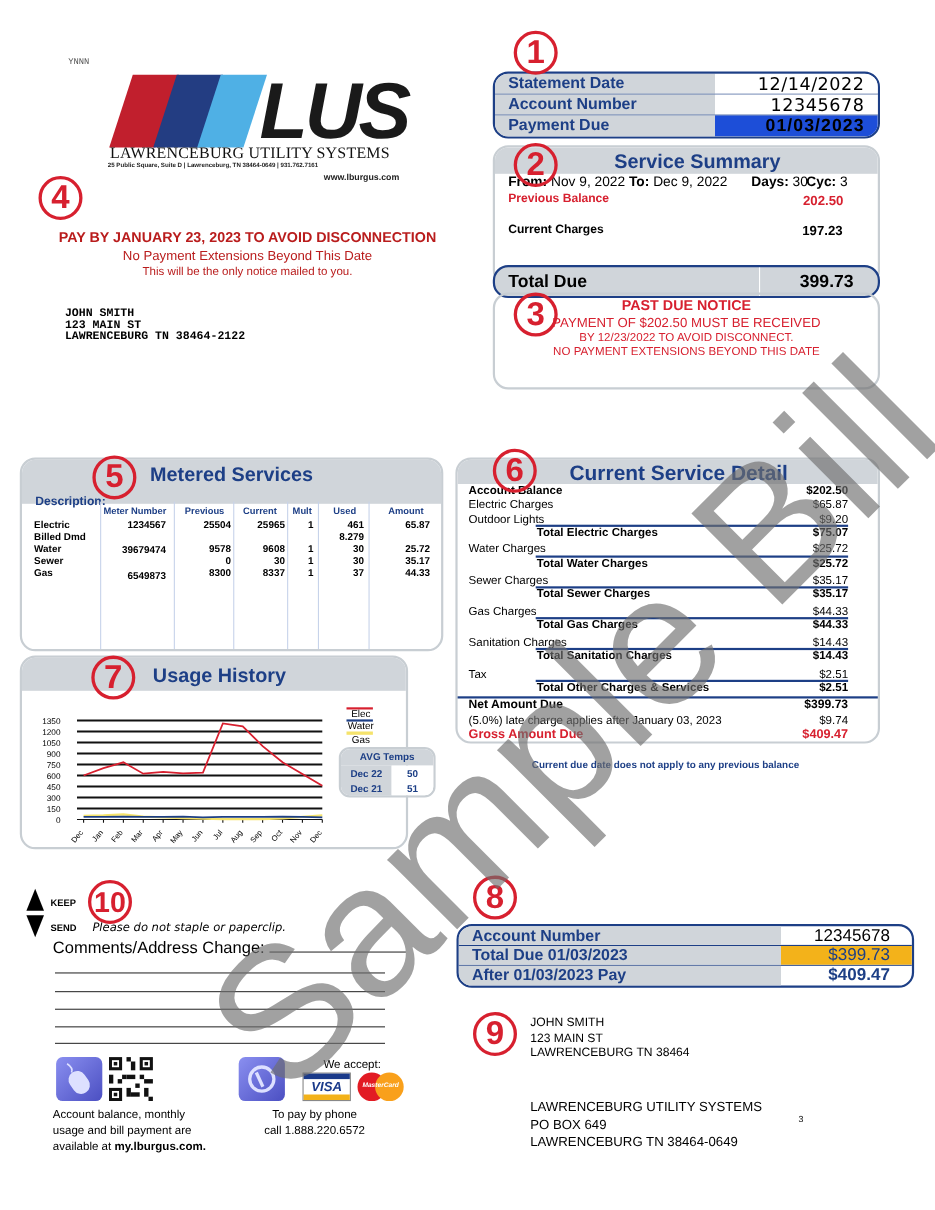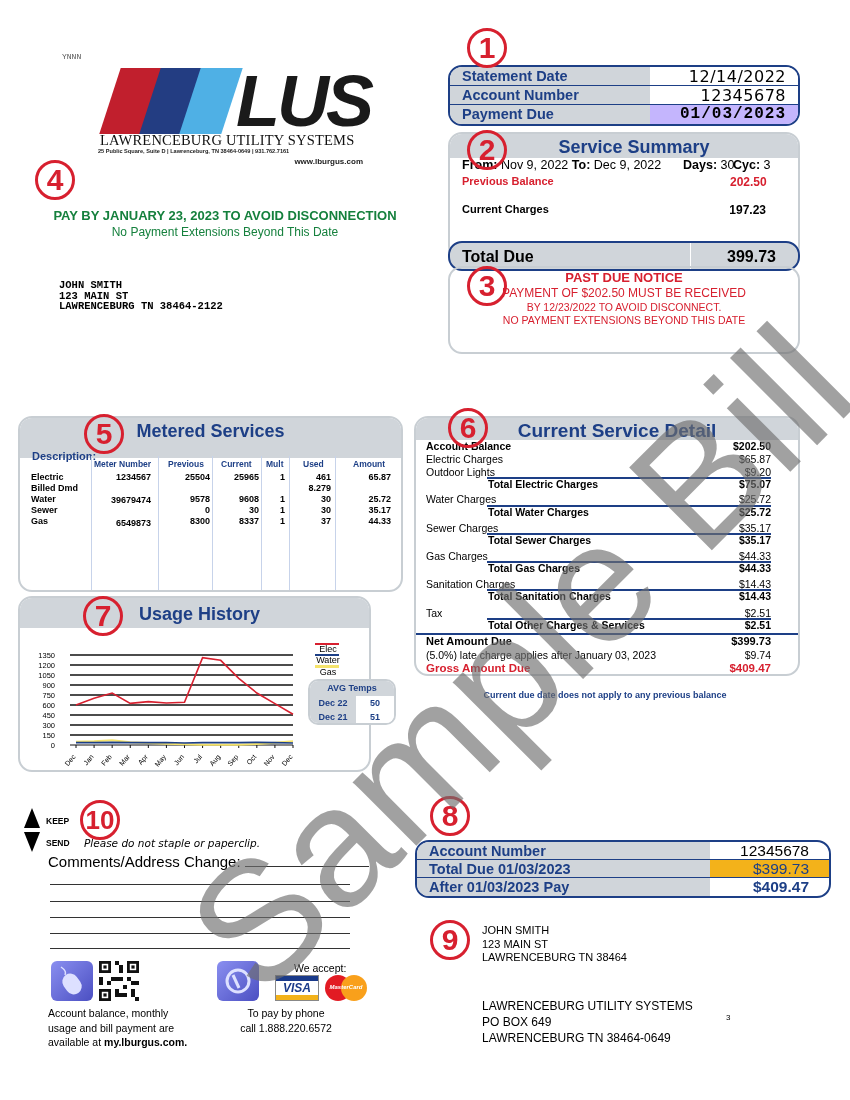--- a/index.html
+++ b/index.html
@@ -18,39 +18,39 @@
   .logo-name { position: absolute; left: 2px; top: 64px; font-family: "Liberation Serif", serif; font-size: 14.5px; letter-spacing: 0.2px; color: #111; white-space: nowrap; }
   .logo-addr { position: absolute; left: 0; top: 80px; font-size: 5.6px; font-weight: bold; white-space: nowrap; color: #222; }
   .logo-web { position: absolute; right: 0; top: 89px; font-size: 8px; font-weight: bold; color: #222; }
 
   
   .box1 { left: 448px; top: 65px; width: 352px; height: 61px; border: 2px solid #1d3f86; border-radius: 14px; overflow: hidden; }
   .box1 .row { height: 19px; display: flex; border-bottom: 1.5px solid #1d3f86; }
   .box1 .row:last-child { border-bottom: none; }
   .box1 .lbl { width: 200px; background: #d0d5da; color: #1d3f86; font-weight: bold; font-size: 14.5px; padding-left: 12px; line-height: 19px; }
   .box1 .val { flex: 1; text-align: right; padding-right: 12px; font-size: 16px; line-height: 19px; background: #fff; font-family: "DejaVu Sans", sans-serif; letter-spacing: 0.5px; }
-  .box1 .val.hl { background: #c4b5fd; font-weight: bold; font-family: Liberation Mono, monospace; font-size: 16px; letter-spacing: 1px; }
+  .box1 .val.hl { background: #1d4ed8; font-weight: bold; font-family: Liberation Sans, sans-serif; font-size: 16px; letter-spacing: 1px; }
 
   
   .box2 { left: 448px; top: 132px; width: 352px; height: 128px; border: 2px solid #c8ced3; border-radius: 14px; overflow: hidden; }
   .box2-head { height: 24px; background: #d0d5da; text-align: center; font-size: 18px; font-weight: bold; color: #1d3f86; line-height: 26px; padding-left: 20px; }
   .ss-line { position: absolute; font-size: 12.5px; }
   .ss-total { left: 448px; top: 241px; width: 352px; height: 30px; border: 2px solid #1d3f86; border-radius: 14px; background: #d0d5da; display: flex; overflow: hidden; }
   .ss-total .lbl { flex: 1; font-weight: bold; font-size: 16px; padding-left: 12px; line-height: 27px; }
   .ss-total .val { width: 108px; border-left: 1px solid #fff; font-weight: bold; font-size: 16px; text-align: right; padding-right: 22px; line-height: 27px; }
 
   
   .box3 { left: 448px; top: 266px; width: 352px; height: 88px; border: 2px solid #c8ced3; border-radius: 14px; overflow: hidden; text-align: center; }
   .box3-head { height: 24px; background: #d0d5da; font-size: 19px; font-weight: bold; color: #1d3f86; line-height: 27px; padding-left: 20px; }
   .box3 .l1 { font-weight: bold; color: #d7202f; font-size: 13px; margin-top: 2px; }
   .box3 .l2 { color: #d7202f; font-size: 12px; margin-top: 1px; }
   .box3 .l3 { color: #d7202f; font-size: 10.5px; margin-top: 1px; }
 
   
-  .notice { left: 20px; top: 208px; width: 410px; text-align: center; color: #15803d; }
+  .notice { left: 20px; top: 208px; width: 410px; text-align: center; color: #b91c1c; }
   .notice .n1 { font-weight: bold; font-size: 13px; }
   .notice .n2 { font-size: 12px; margin-top: 2px; }
   .notice .n3 { font-size: 10.5px; margin-top: 2px; }
   .addr-mono { left: 59px; top: 280px; font-family: "Liberation Mono", monospace; font-weight: bold; font-size: 10.5px; line-height: 10.5px; white-space: pre; }
 
   
   .panel { border: 2px solid #c8ced3; border-radius: 14px; overflow: hidden; background: #fff; }
   .panel-head { background: #d0d5da; color: #1d3f86; font-weight: bold; text-align: center; }
 
   
@@ -198,20 +198,21 @@
 <div class="abs box3">
   <div class="l1">PAST DUE NOTICE</div>
   <div class="l2">PAYMENT OF $202.50 MUST BE RECEIVED</div>
   <div class="l3">BY 12/23/2022 TO AVOID DISCONNECT.</div>
   <div class="l3">NO PAYMENT EXTENSIONS BEYOND THIS DATE</div>
 </div>
 
 <div class="abs notice">
   <div class="n1">PAY BY JANUARY 23, 2023  TO AVOID DISCONNECTION</div>
   <div class="n2">No Payment Extensions Beyond This Date</div>
+  <div class="n3">This will be the only notice mailed to you.</div>
 </div>
 <div class="abs addr-mono">JOHN SMITH
 123 MAIN ST
 LAWRENCEBURG TN 38464-2122</div>
 
 <div class="abs panel box5">
   <div class="panel-head">
     <span>Metered Services</span>
     <span class="desc">Description:</span>
   </div>

